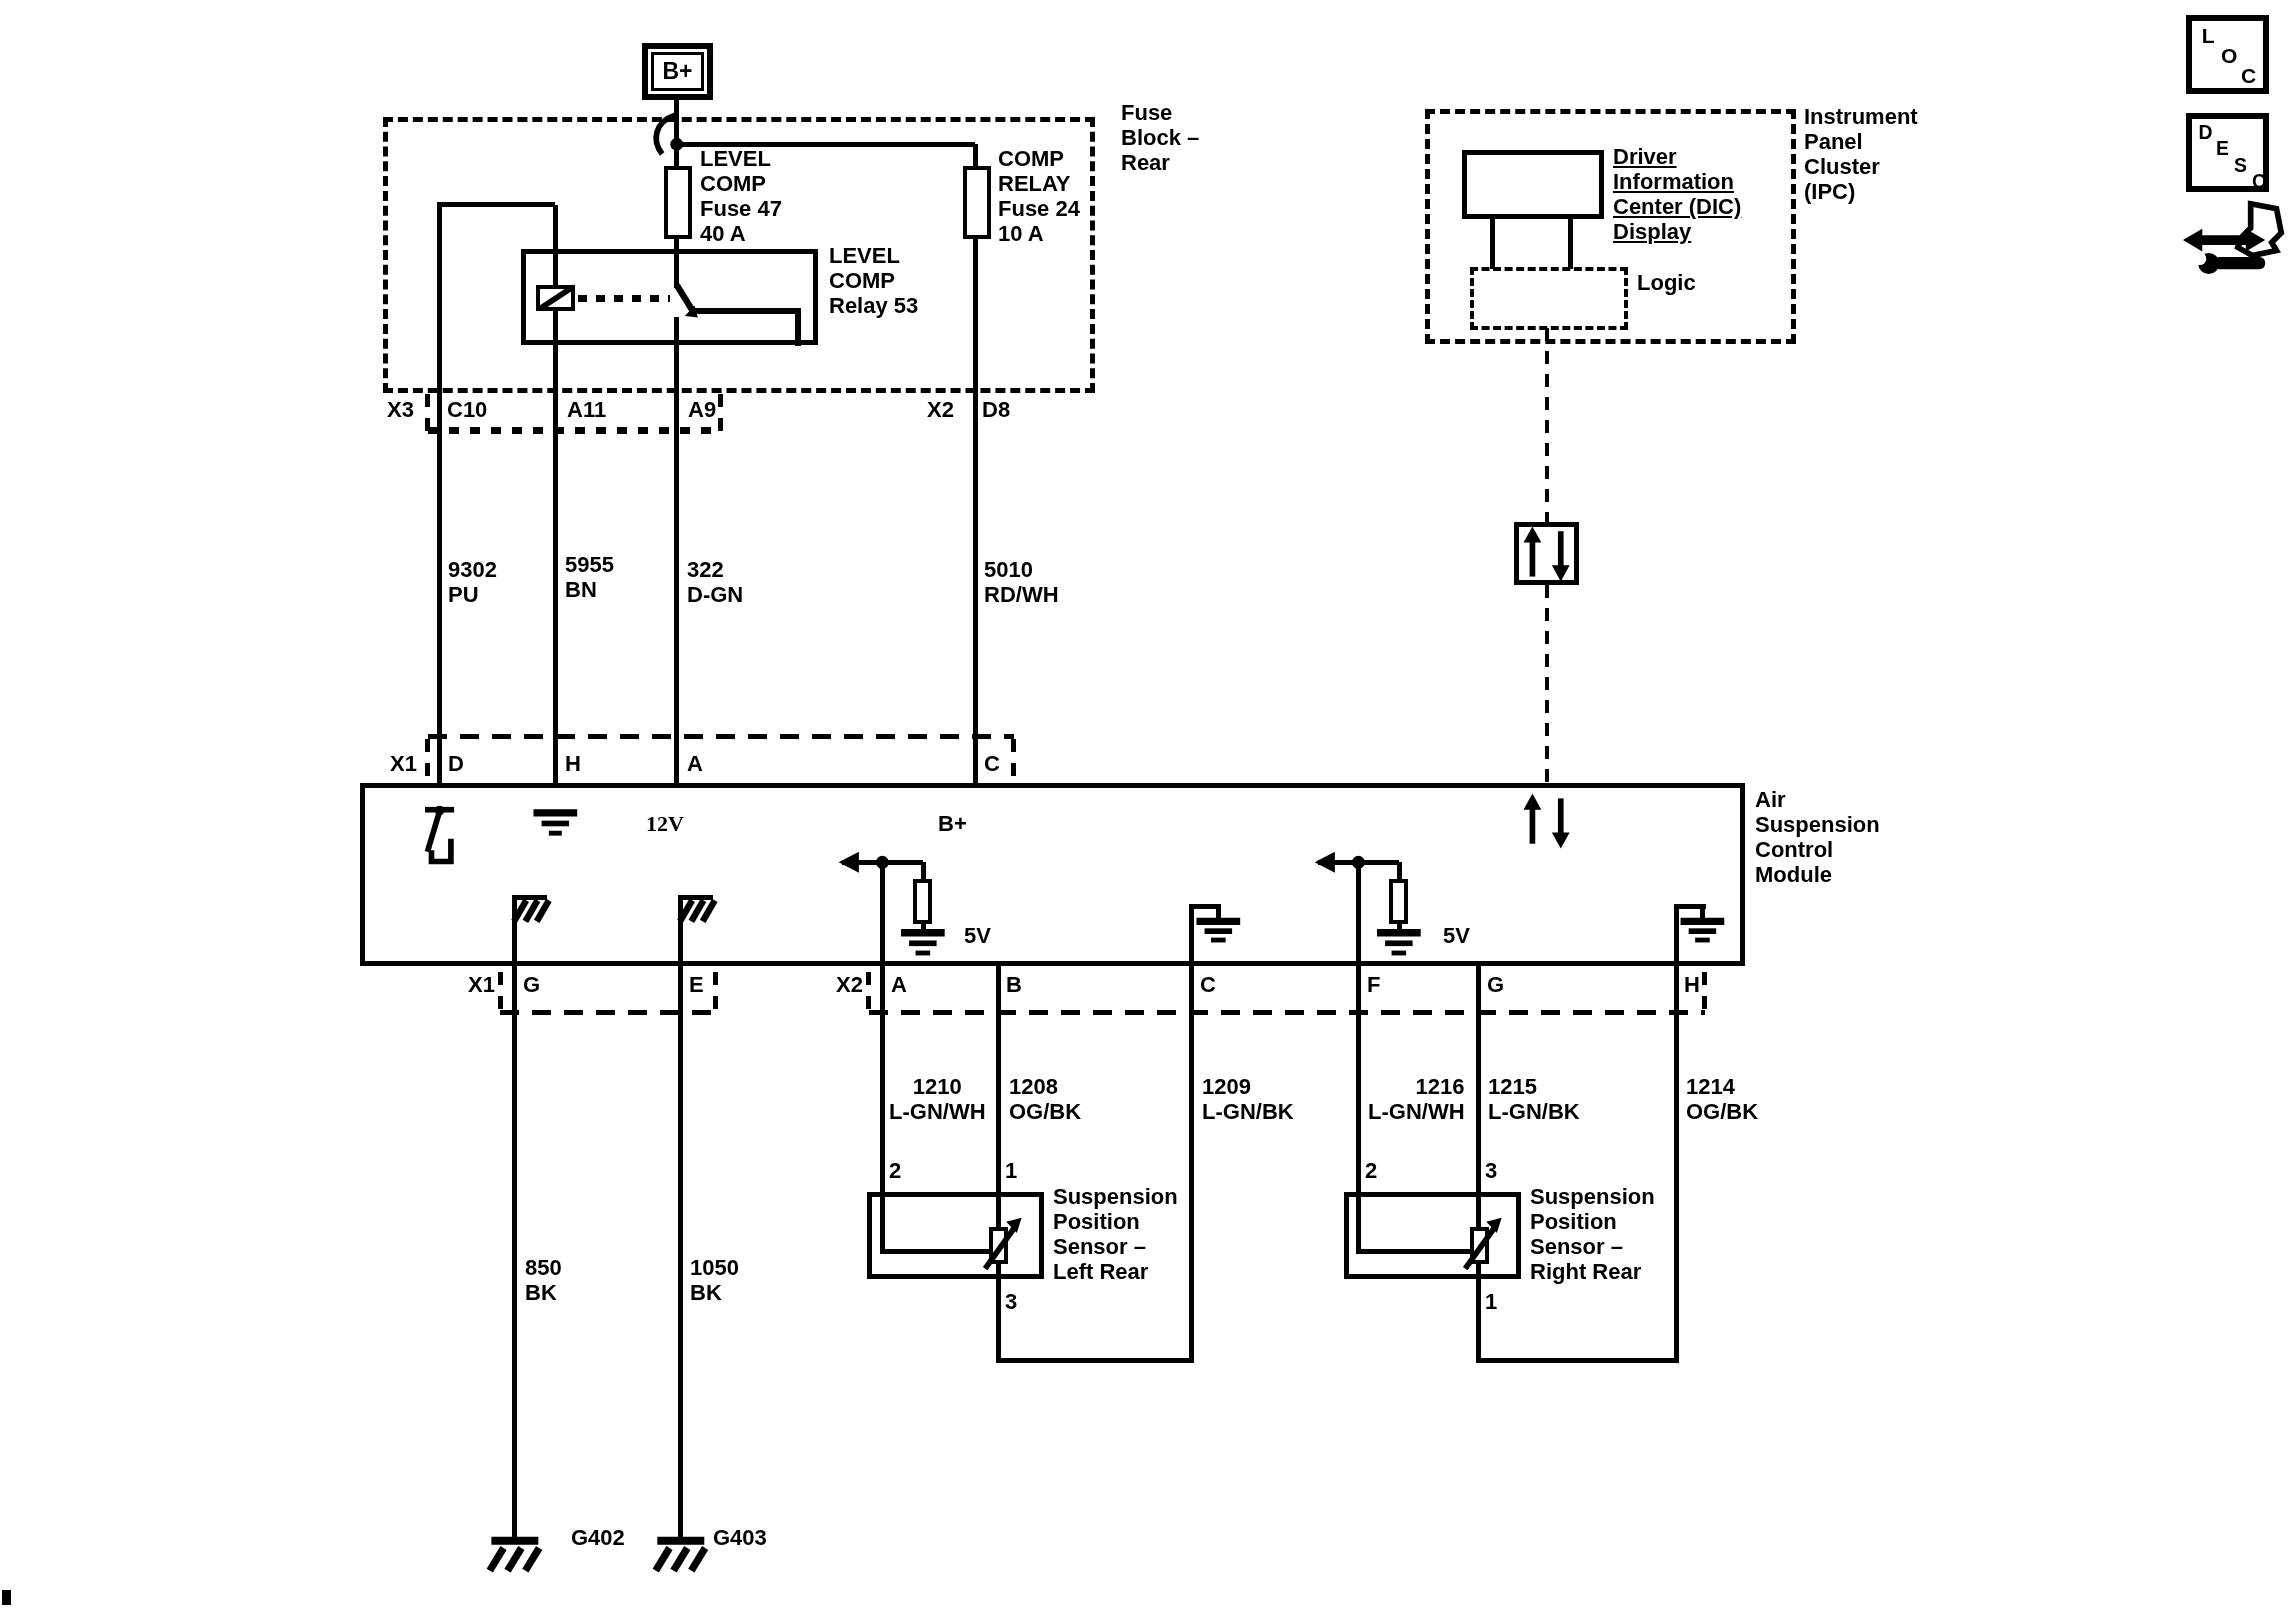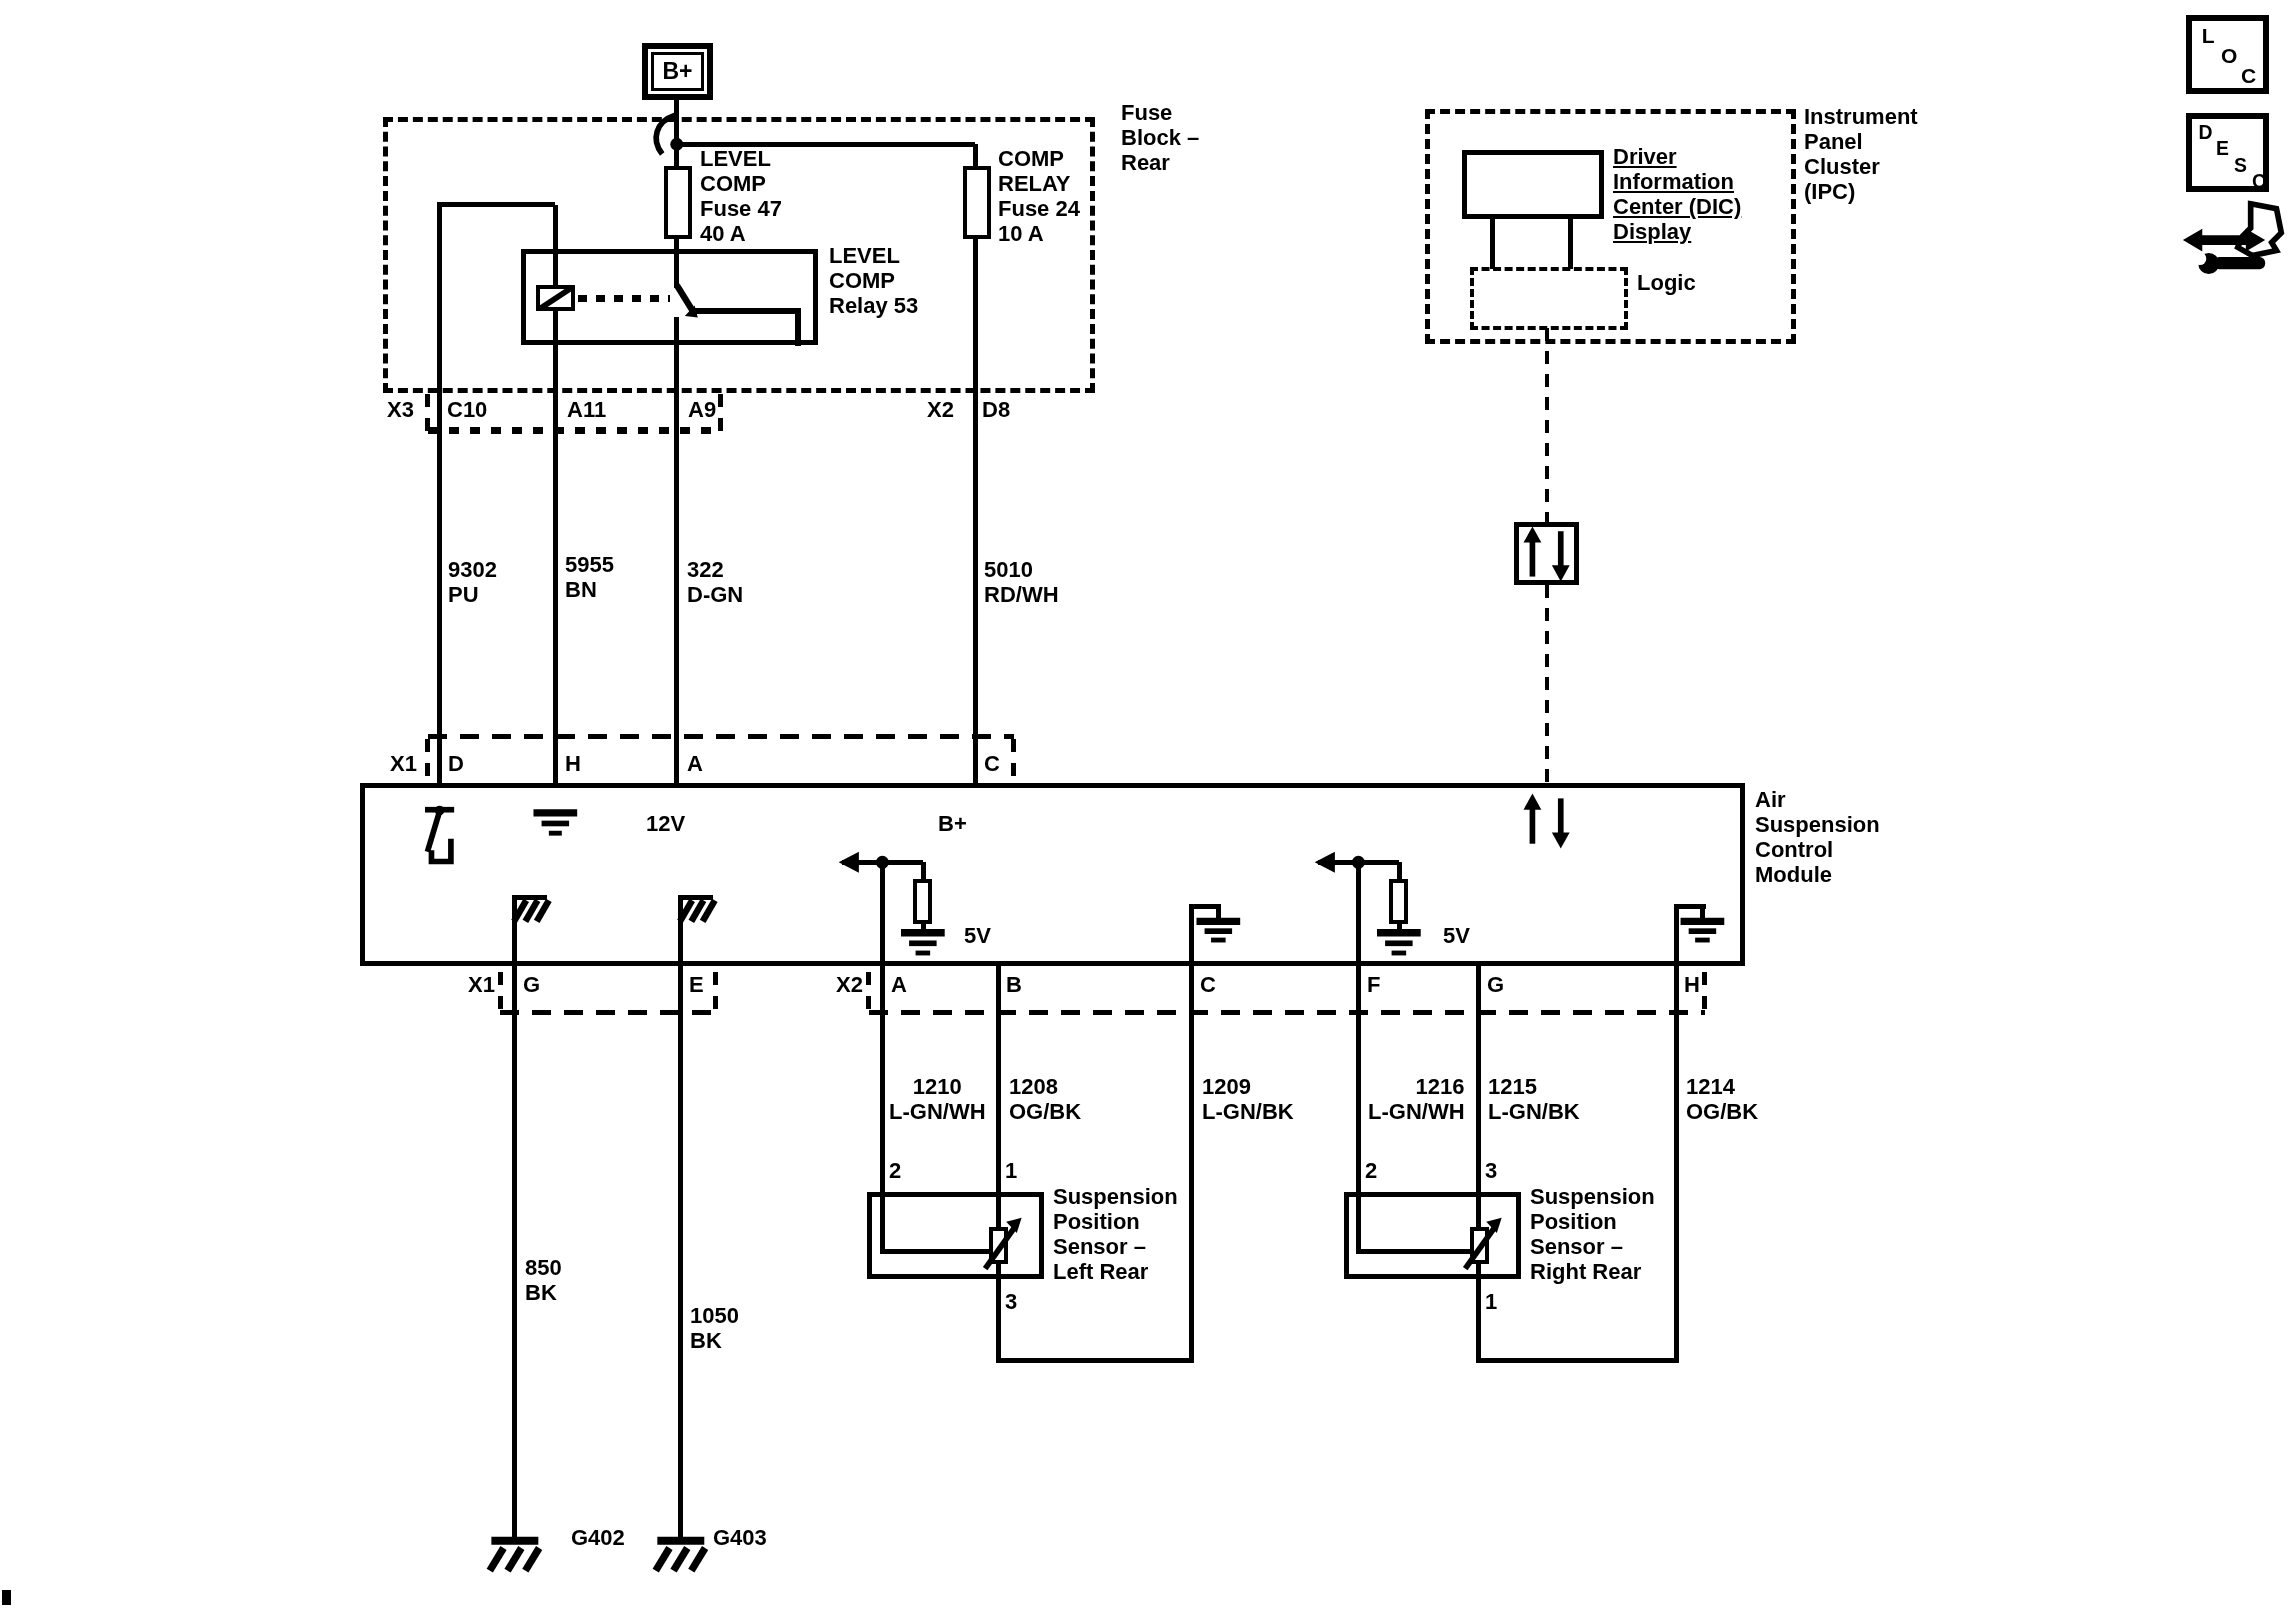--- a/index.html
+++ b/index.html
@@ -145,21 +145,21 @@
 D-GN</div>
   <div class="lbl" style="left:984px;top:557px;">5010
 RD/WH</div>
 
   <div class="lbl" style="left:390px;top:751px;">X1</div>
   <div class="lbl" style="left:448px;top:751px;">D</div>
   <div class="lbl" style="left:565px;top:751px;">H</div>
   <div class="lbl" style="left:687px;top:751px;">A</div>
   <div class="lbl" style="left:984px;top:751px;">C</div>
 
-  <div class="lbl" style="left:646px;top:811px;">12V</div>
+  <div class="lbl" style="left:646px;top:811px;font-family:Liberation Serif, serif;">12V</div>
   <div class="lbl" style="left:938px;top:811px;">B+</div>
   <div class="lbl" style="left:964px;top:923px;">5V</div>
   <div class="lbl" style="left:1443px;top:923px;">5V</div>
   <div class="lbl" style="left:1755px;top:787px;">Air
 Suspension
 Control
 Module</div>
 
   <div class="lbl" style="left:468px;top:972px;">X1</div>
   <div class="lbl" style="left:523px;top:972px;">G</div>
@@ -180,21 +180,21 @@
 L-GN/BK</div>
   <div class="lbl" style="left:1368px;top:1074px;text-align:right;">1216
 L-GN/WH</div>
   <div class="lbl" style="left:1488px;top:1074px;">1215
 L-GN/BK</div>
   <div class="lbl" style="left:1686px;top:1074px;">1214
 OG/BK</div>
 
   <div class="lbl" style="left:525px;top:1255px;">850
 BK</div>
-  <div class="lbl" style="left:690px;top:1255px;margin-top:48px;">1050
+  <div class="lbl" style="left:690px;top:1255px;">1050
 BK</div>
 
   <div class="lbl" style="left:889px;top:1158px;">2</div>
   <div class="lbl" style="left:1005px;top:1158px;">1</div>
   <div class="lbl" style="left:1005px;top:1289px;">3</div>
   <div class="lbl" style="left:1053px;top:1184px;">Suspension
 Position
 Sensor –
 Left Rear</div>
   <div class="lbl" style="left:1365px;top:1158px;">2</div>

